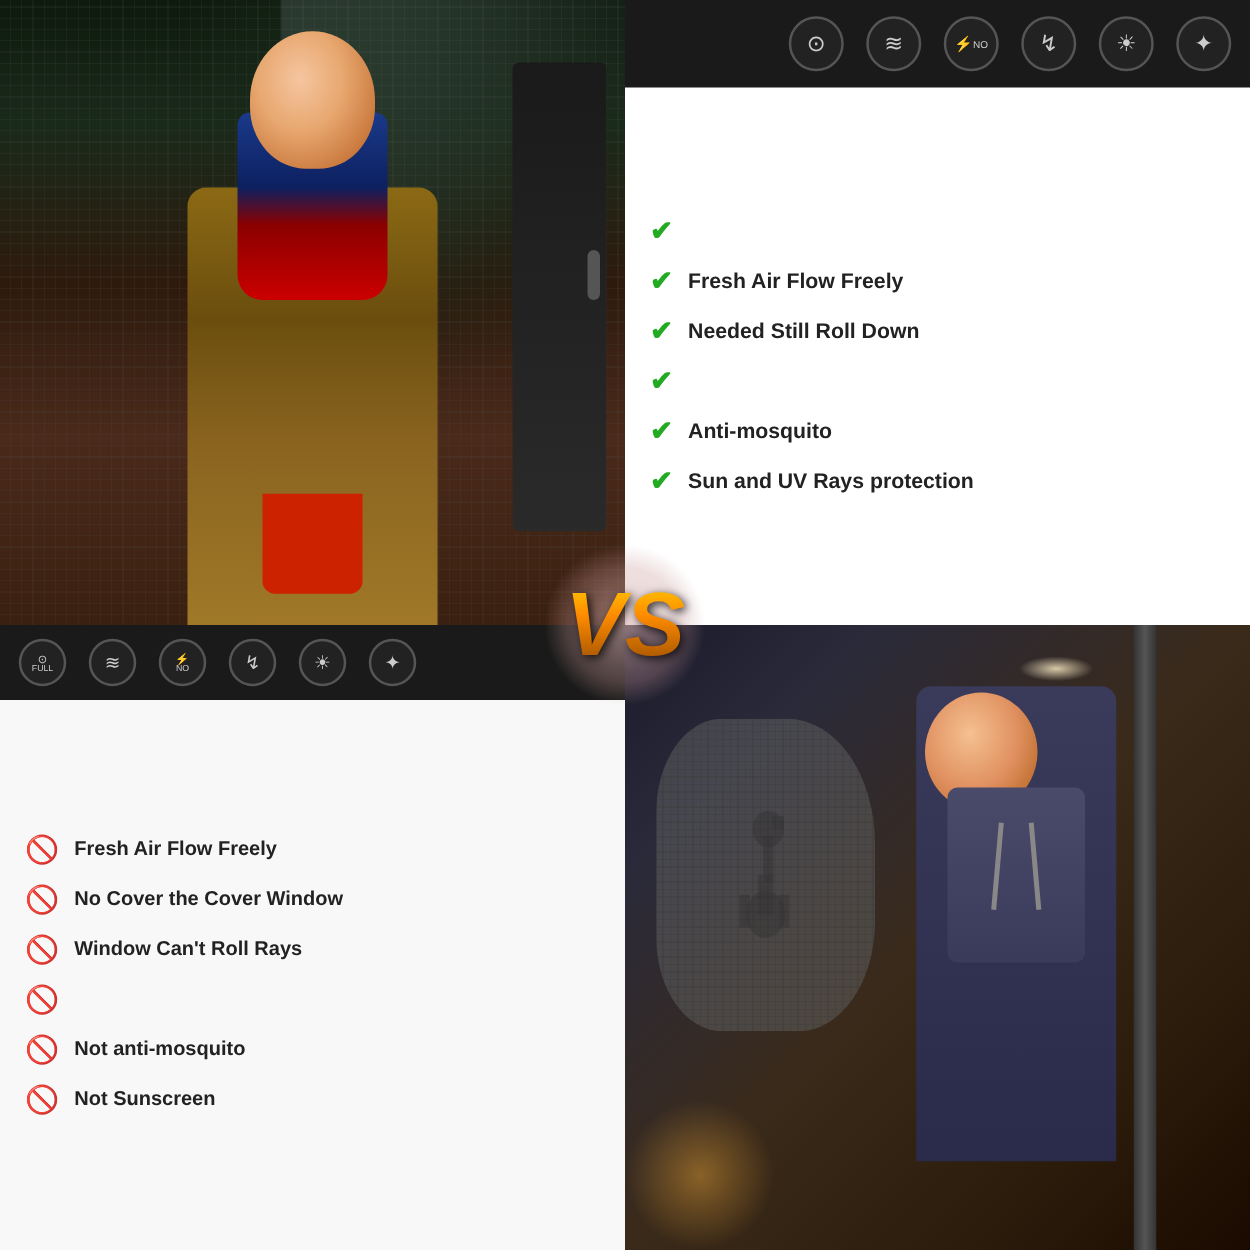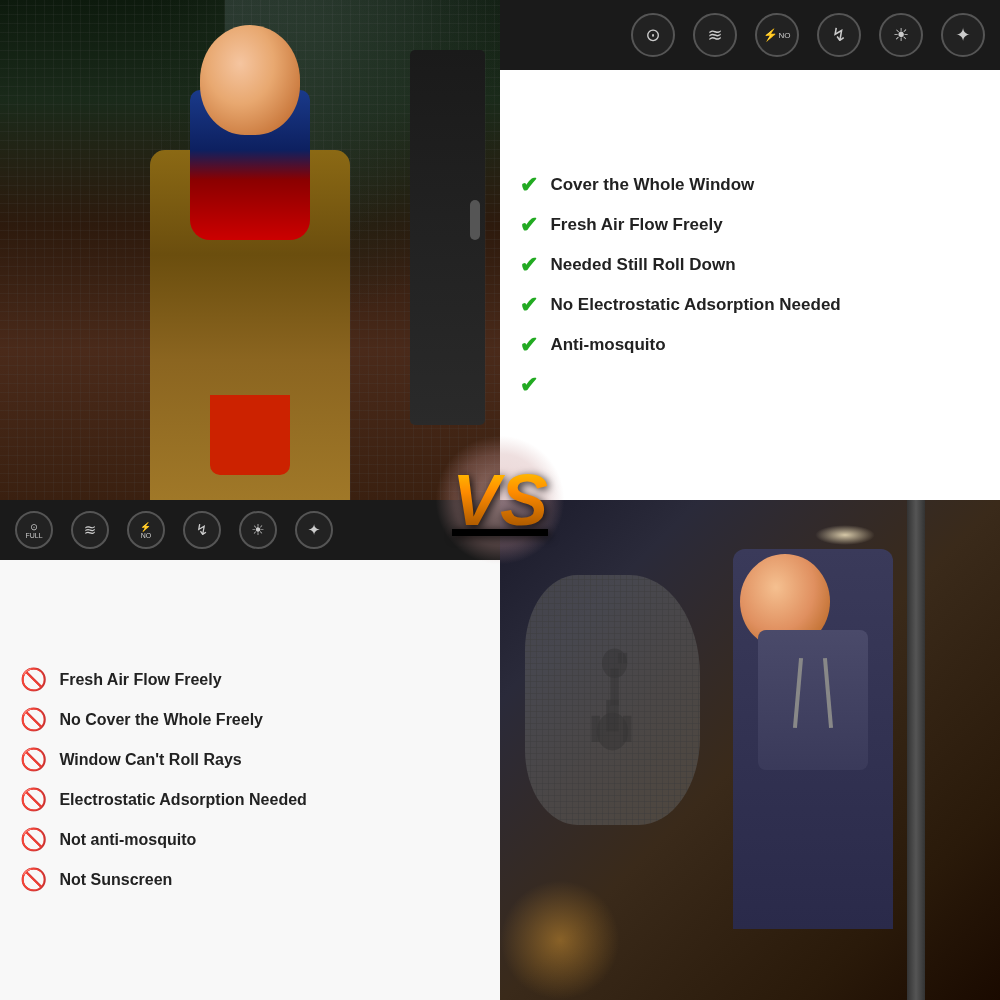--- a/index.html
+++ b/index.html
@@ -144,21 +144,20 @@
       position: absolute;
       top: 50%;
       left: 50%;
       transform: translate(-50%, -50%);
       z-index: 10;
       width: 160px;
       height: 120px;
       display: flex;
       align-items: center;
       justify-content: center;
-      text-decoration: underline;
     }
 
     .vs-circle-bg {
       position: absolute;
       width: 130px;
       height: 130px;
       border-radius: 50%;
       background: radial-gradient(circle, rgba(220,180,180,0.6) 0%, rgba(200,150,150,0.3) 50%, transparent 70%);
     }
 
@@ -406,40 +405,39 @@
       <div class="icon-circle">≋</div>
       <div class="icon-circle" style="font-size:12px;">⚡<span style="font-size:8px;">NO</span></div>
       <div class="icon-circle">↯</div>
       <div class="icon-circle">☀</div>
       <div class="icon-circle">✦</div>
     </div>
 
     <div class="features-list">
       <div class="feature-item">
         <span class="check-icon">✔</span>
-        <span>Cover the Whole Window</span>
       </div>
       <div class="feature-item">
         <span class="check-icon">✔</span>
         <span>Fresh Air Flow Freely</span>
       </div>
       <div class="feature-item">
         <span class="check-icon">✔</span>
         <span>Needed Still Roll Down</span>
       </div>
       <div class="feature-item">
         <span class="check-icon">✔</span>
-        <span>No Electrostatic Adsorption Needed</span>
       </div>
       <div class="feature-item">
         <span class="check-icon">✔</span>
         <span>Anti-mosquito</span>
       </div>
       <div class="feature-item">
         <span class="check-icon">✔</span>
+        <span>Sun and UV Rays protection</span>
       </div>
     </div>
   </div>
 
   <div class="bottom-left">
     <div class="icons-bar-bottom">
       <div class="icon-circle-sm" style="font-size:9px; flex-direction:column; gap:0;">
         <span>⊙</span>
           <span style="font-size:7px;">FULL</span>
       </div>
@@ -453,29 +451,28 @@
       <div class="icon-circle-sm">✦</div>
     </div>
 
     <div class="cons-list">
       <div class="con-item">
         <span class="cross-icon">🚫</span>
         <span>Fresh Air Flow Freely</span>
       </div>
       <div class="con-item">
         <span class="cross-icon">🚫</span>
-        <span>No Cover the Whole Freely</span>
+        <span>No Cover the Cover Window</span>
       </div>
       <div class="con-item">
         <span class="cross-icon">🚫</span>
         <span>Window Can't Roll Rays</span>
       </div>
       <div class="con-item">
         <span class="cross-icon">🚫</span>
-        <span>Electrostatic Adsorption Needed</span>
       </div>
       <div class="con-item">
         <span class="cross-icon">🚫</span>
         <span>Not anti-mosquito</span>
       </div>
       <div class="con-item">
         <span class="cross-icon">🚫</span>
         <span>Not Sunscreen</span>
       </div>
     </div>

